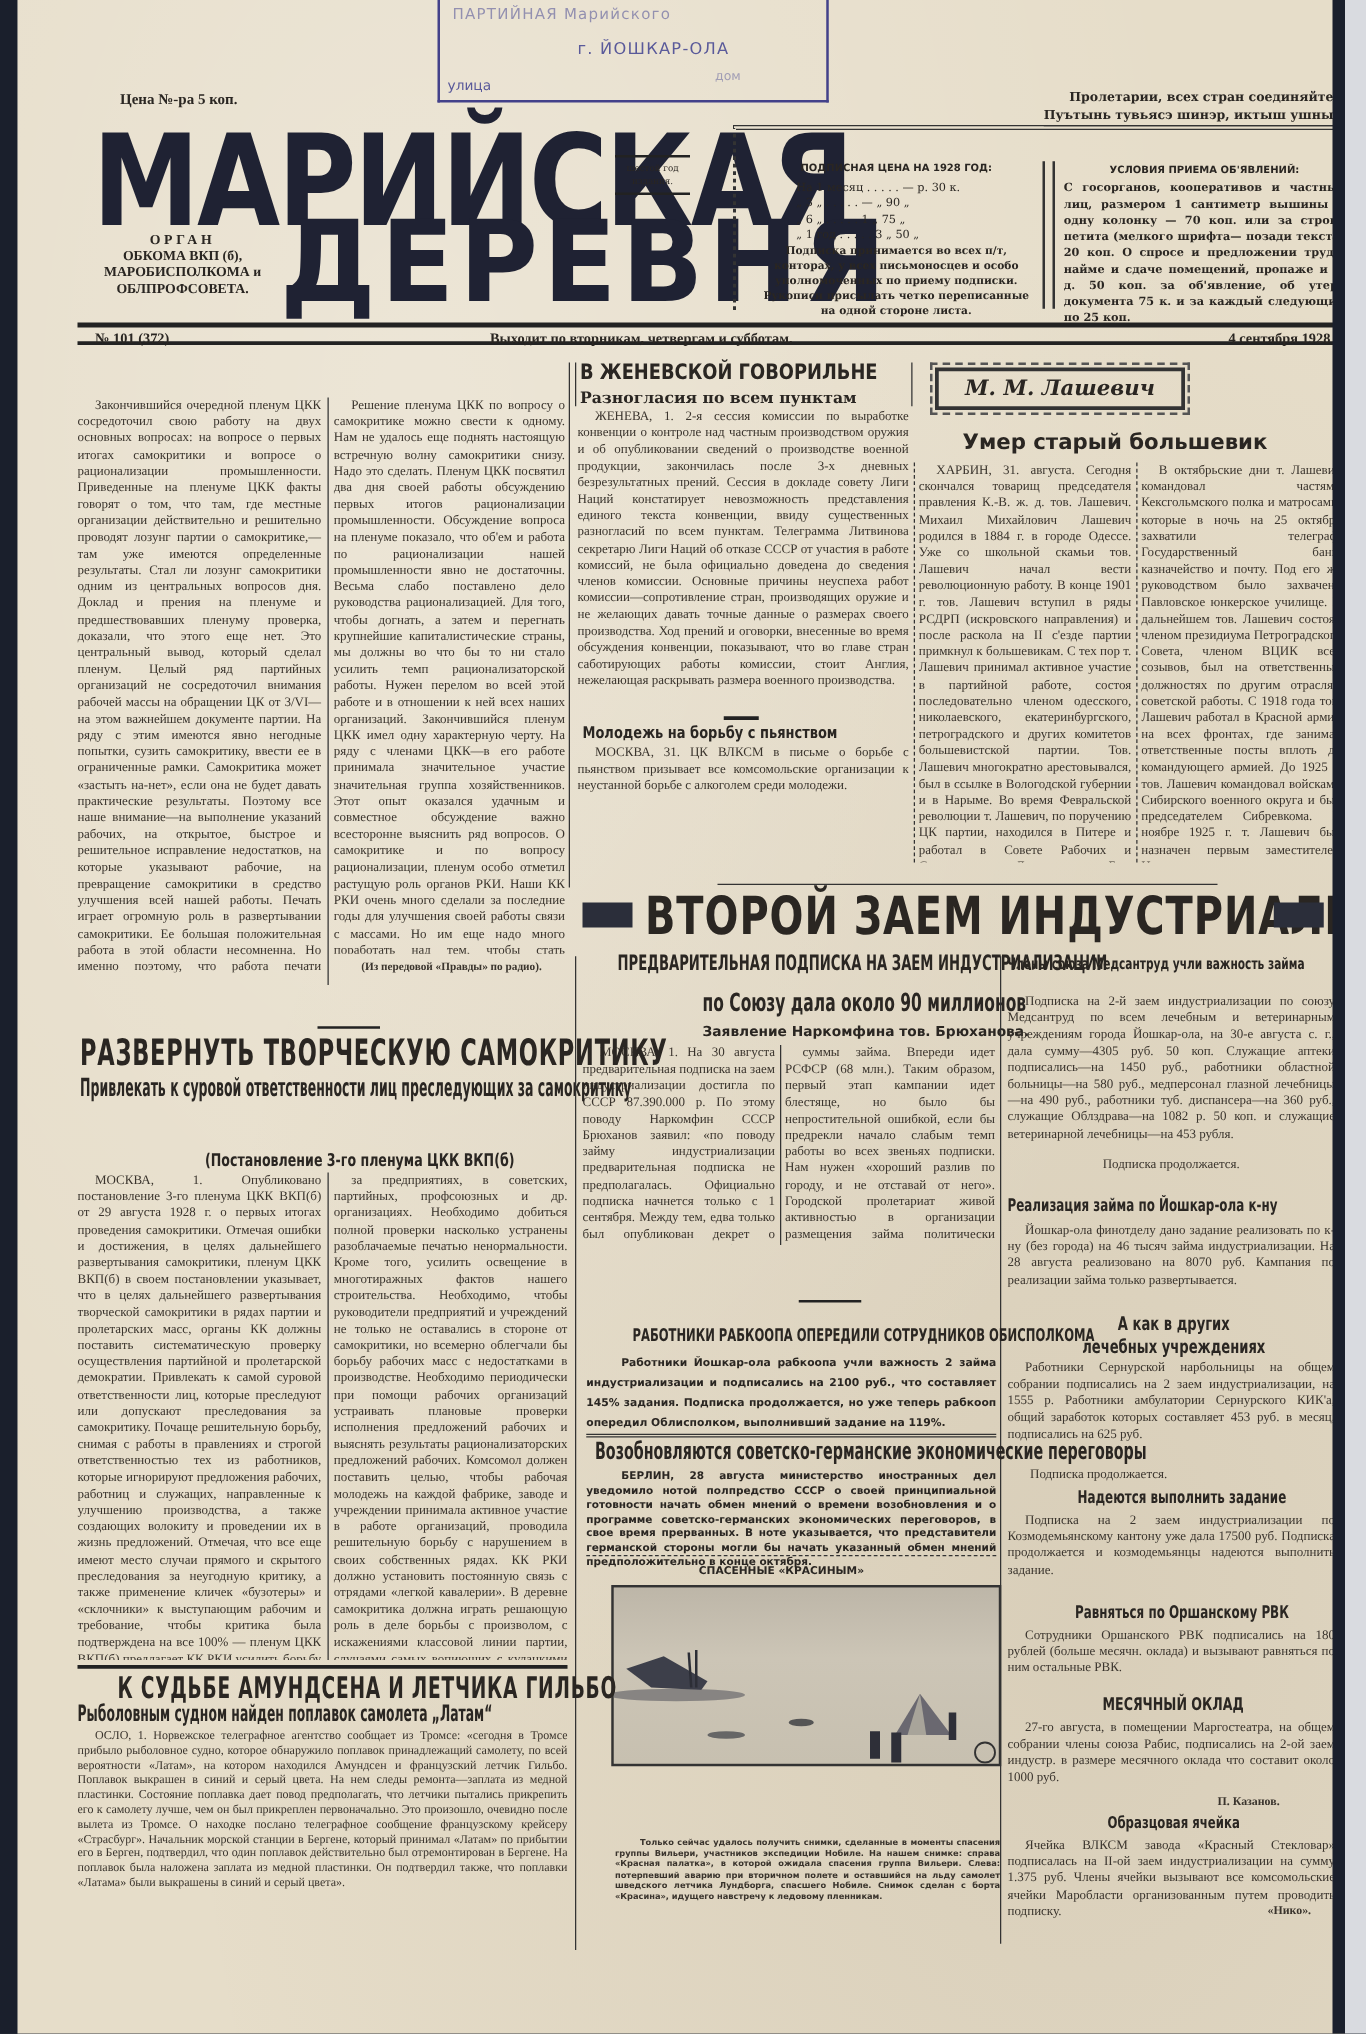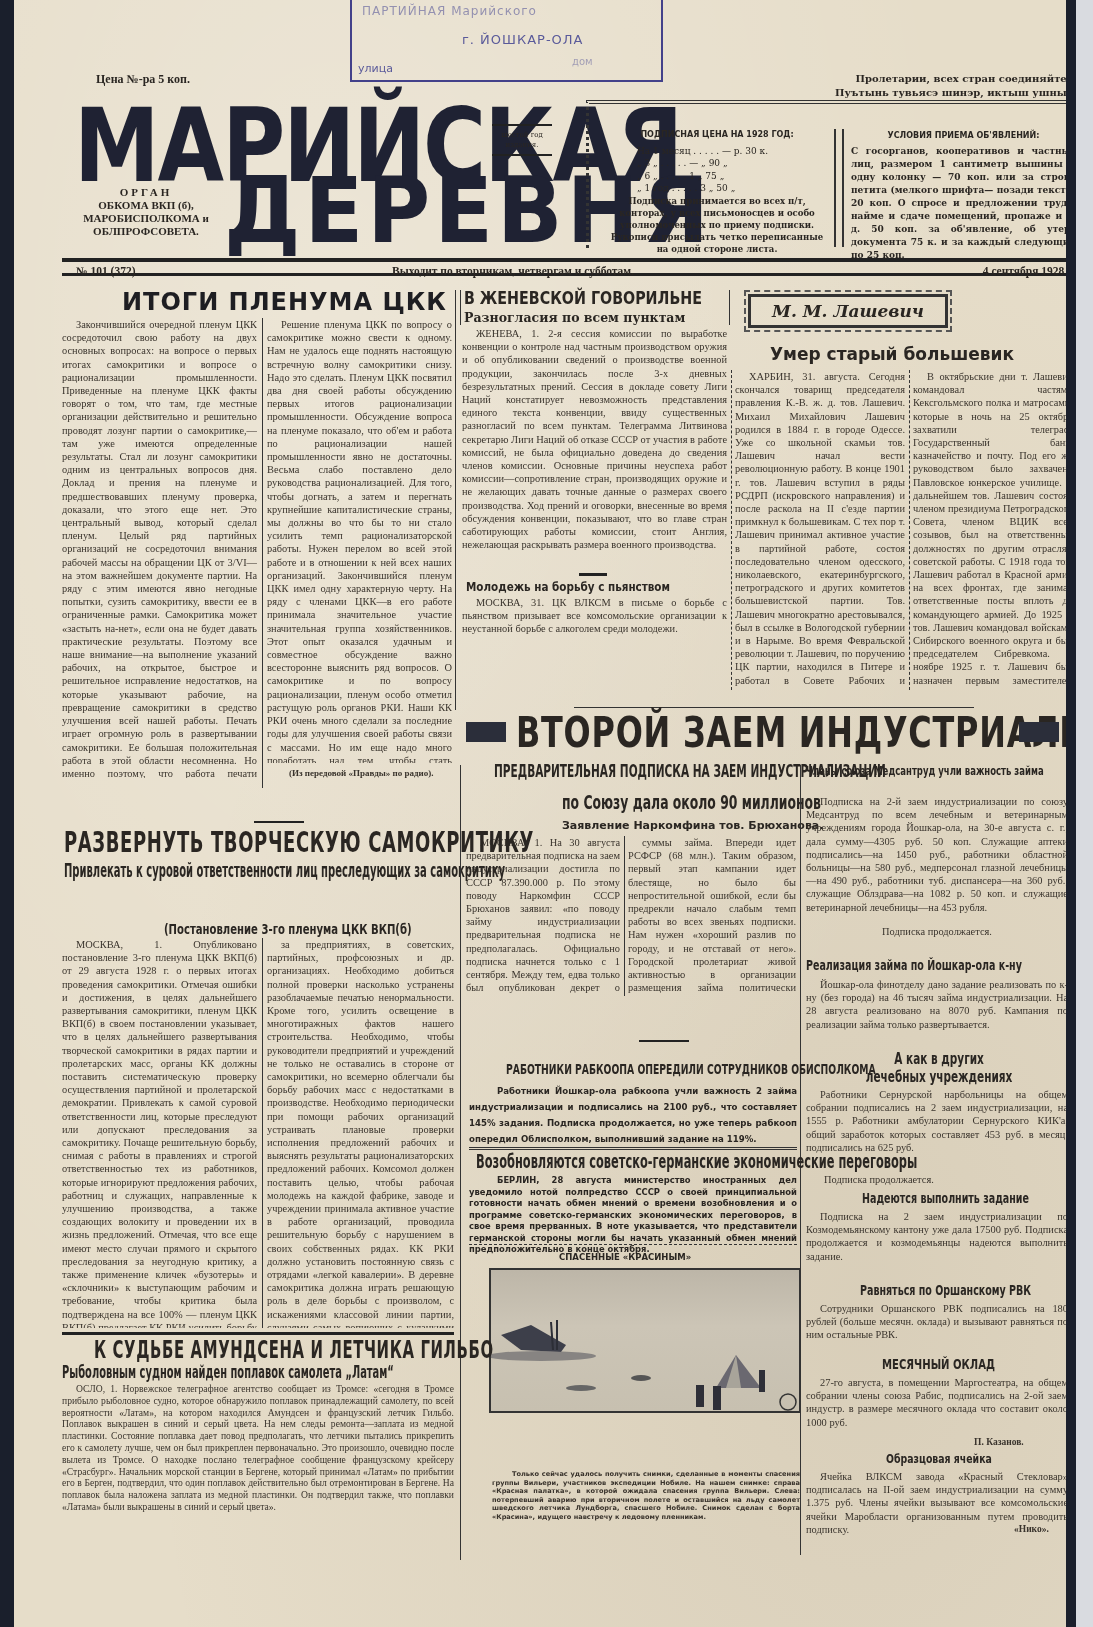--- a/index.html
+++ b/index.html
@@ -88,21 +88,20 @@
       <h4>УСЛОВИЯ ПРИЕМА ОБ'ЯВЛЕНИЙ:</h4>
       <div style="font-weight:bold;text-align:justify">С госорганов, кооперативов и частных лиц, размером 1 сантиметр вышины в одну колонку — 70 коп. или за строку петита (мелкого шрифта— позади текста) 20 коп. О спросе и предложении труда, найме и сдаче помещений, пропаже и т. д. 50 коп. за об'явление, об утере документа 75 к. и за каждый следующий по 25 коп.</div>
     </div>
   </div>
   <div class="abs masthead-bar">
     <span style="left:14px">№ 101 (372)</span>
     <span style="left:330px">Выходит по вторникам, четвергам и субботам.</span>
     <span style="right:8px">4 сентября 1928 г.</span>
   </div>
 
-  <div class="abs head" style="left:108px;top:290px;font-size:24px;letter-spacing:1px">ИТОГИ ПЛЕНУМА ЦКК</div>
   <div class="abs txt" style="left:48px;top:318px;width:195px;height:460px">
       <p>Закончившийся очередной пленум ЦКК сосредоточил свою работу на двух основных вопросах: на вопросе о первых итогах самокритики и вопросе о рационализации промышленности. Приведенные на пленуме ЦКК факты говорят о том, что там, где местные организации действительно и решительно проводят лозунг партии о самокритике,—там уже имеются определенные результаты. Стал ли лозунг самокритики одним из центральных вопросов дня. Доклад и прения на пленуме и предшествовавших пленуму проверка, доказали, что этого еще нет. Это центральный вывод, который сделал пленум. Целый ряд партийных организаций не сосредоточил внимания рабочей массы на обращении ЦК от 3/VI—на этом важнейшем документе партии. На ряду с этим имеются явно негодные попытки, сузить самокритику, ввести ее в ограниченные рамки. Самокритика может «застыть на-нет», если она не будет давать практические результаты. Поэтому все наше внимание—на выполнение указаний рабочих, на открытое, быстрое и решительное исправление недостатков, на которые указывают рабочие, на превращение самокритики в средство улучшения всей нашей работы. Печать играет огромную роль в развертывании самокритики. Ее большая положительная работа в этой области несомненна. Но именно поэтому, что работа печати громадна, у нее есть ошибки и заматывания их на в интересах ни самокритики, ни самой печати. Имеющиеся в отдельных случаях увлечения сенсацией, хрплявость и отказ тут же исправить ту или иную свою ошибку,— все это должно быть изжито самой печатью.</p>
     </div>
   <div class="vr" style="left:248px;top:318px;height:470px"></div>
   <div class="abs txt" style="left:253px;top:318px;width:185px;height:445px">
       <p>Решение пленума ЦКК по вопросу о самокритике можно свести к одному. Нам не удалось еще поднять настоящую встречную волну самокритики снизу. Надо это сделать. Пленум ЦКК посвятил два дня своей работы обсуждению первых итогов рационализации промышленности. Обсуждение вопроса на пленуме показало, что об'ем и работа по рационализации нашей промышленности явно не достаточны. Весьма слабо поставлено дело руководства рационализацией. Для того, чтобы догнать, а затем и перегнать крупнейшие капиталистические страны, мы должны во что бы то ни стало усилить темп рационализаторской работы. Нужен перелом во всей этой работе и в отношении к ней всех наших организаций. Закончившийся пленум ЦКК имел одну характерную черту. На ряду с членами ЦКК—в его работе принимала значительное участие значительная группа хозяйственников. Этот опыт оказался удачным и совместное обсуждение важно всесторонне выяснить ряд вопросов. О самокритике и по вопросу рационализации, пленум особо отметил растущую роль органов РКИ. Наши КК РКИ очень много сделали за последние годы для улучшения своей работы связи с массами. Но им еще надо много поработать над тем, чтобы стать действительно такими организациями массового контроля, о которых писал Ленин. Поэтому местные партийные организации должны принять все меры к укреплению органов КК-РКИ и всесторонней помощи в их работе.</p>
     </div>
   <div class="abs txt" style="left:275px;top:767px;width:165px;font-size:9px;font-weight:bold">(Из передовой «Правды» по радио).</div>
   <div class="vr" style="left:441px;top:290px;height:420px"></div>
 

